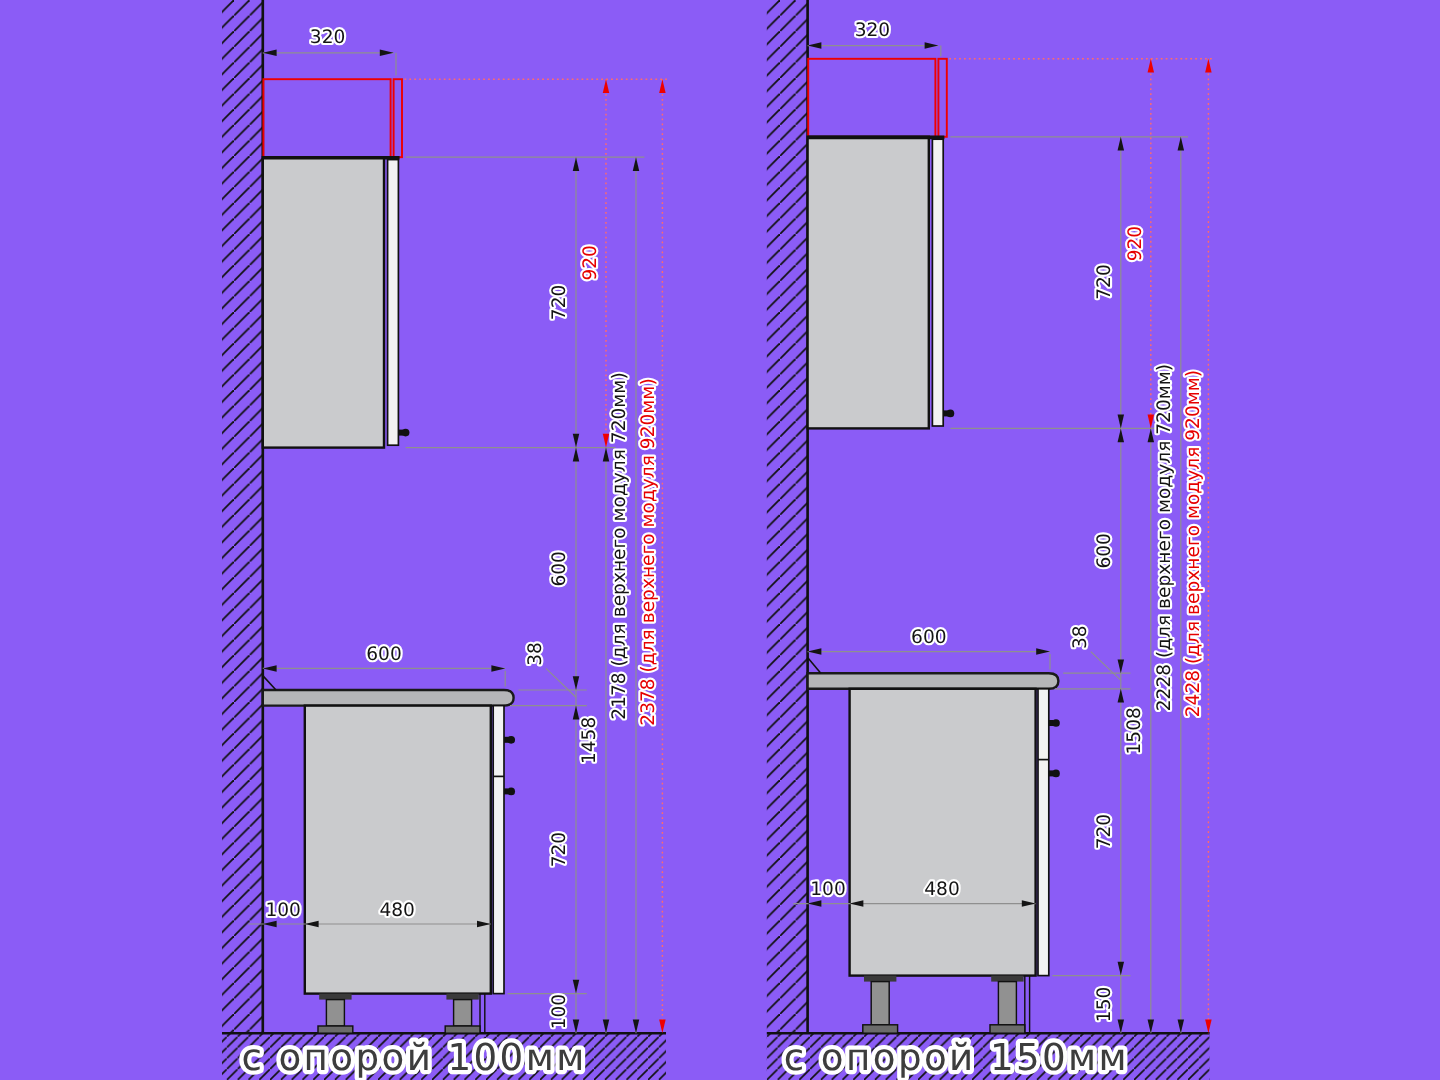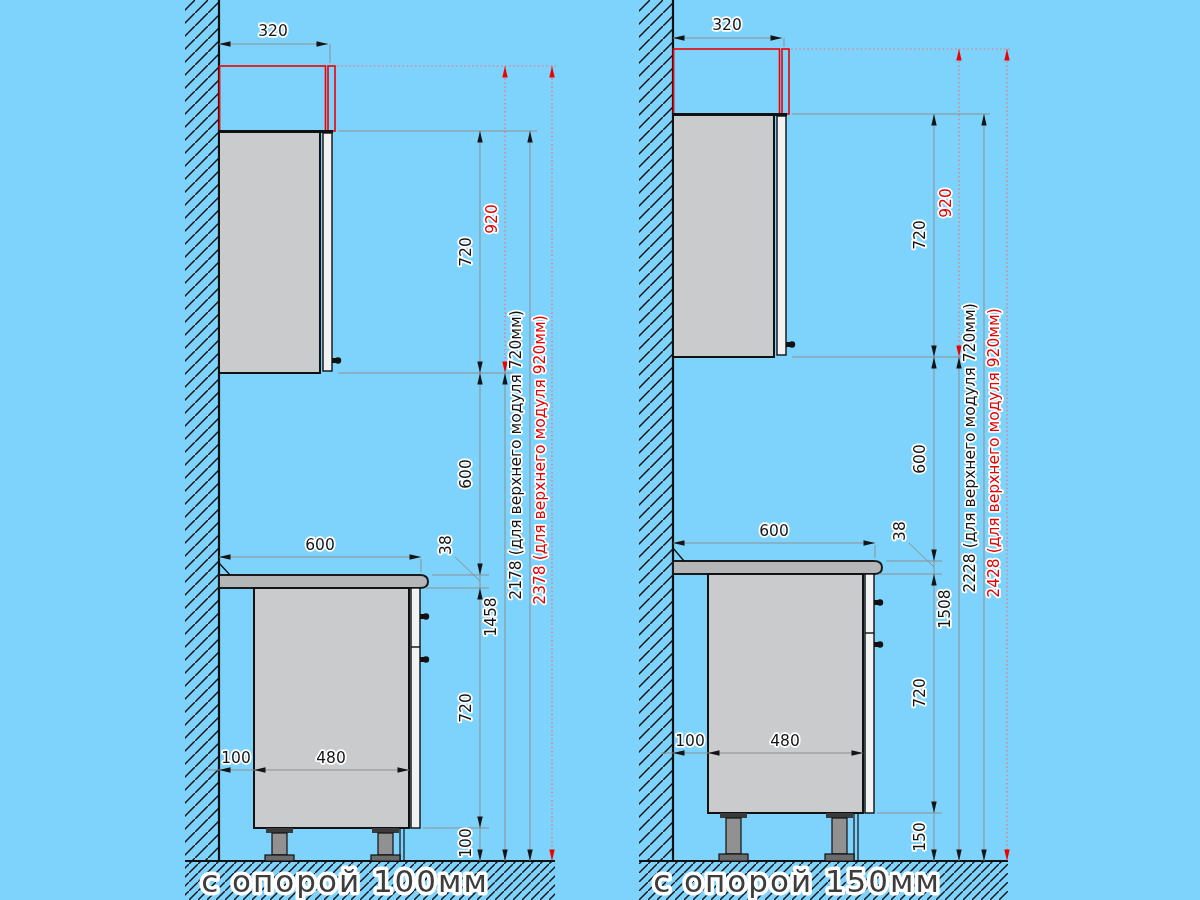--- a/index.html
+++ b/index.html
@@ -1,16 +1,16 @@
 <!DOCTYPE html>
 <html><head>
 <meta charset="utf-8">
 <style>
   html,body{margin:0;padding:0;background:#ffffff;}
-  .stage{position:relative;width:1200px;height:900px;background:#7dd3fc;overflow:hidden;
+  .stage{position:relative;width:1200px;height:900px;background:#8b5cf6;overflow:hidden;
          font-family:"DejaVu Sans", "Liberation Sans", sans-serif;}
   svg{display:block}
   
   .edge{stroke:#111;fill:none}
   .dim{stroke:#8f8f8f;stroke-width:1;fill:none}
   .dimr{stroke:#ff6a6a;stroke-width:1.2;stroke-dasharray:1.5 2.6;fill:none}
   .ldr{stroke:#8f8f8f;stroke-width:1;fill:none}
   .arr{fill:#141414}
   .arrR{fill:#ee0000}
   .redline{stroke:#ee0000;fill:none}

